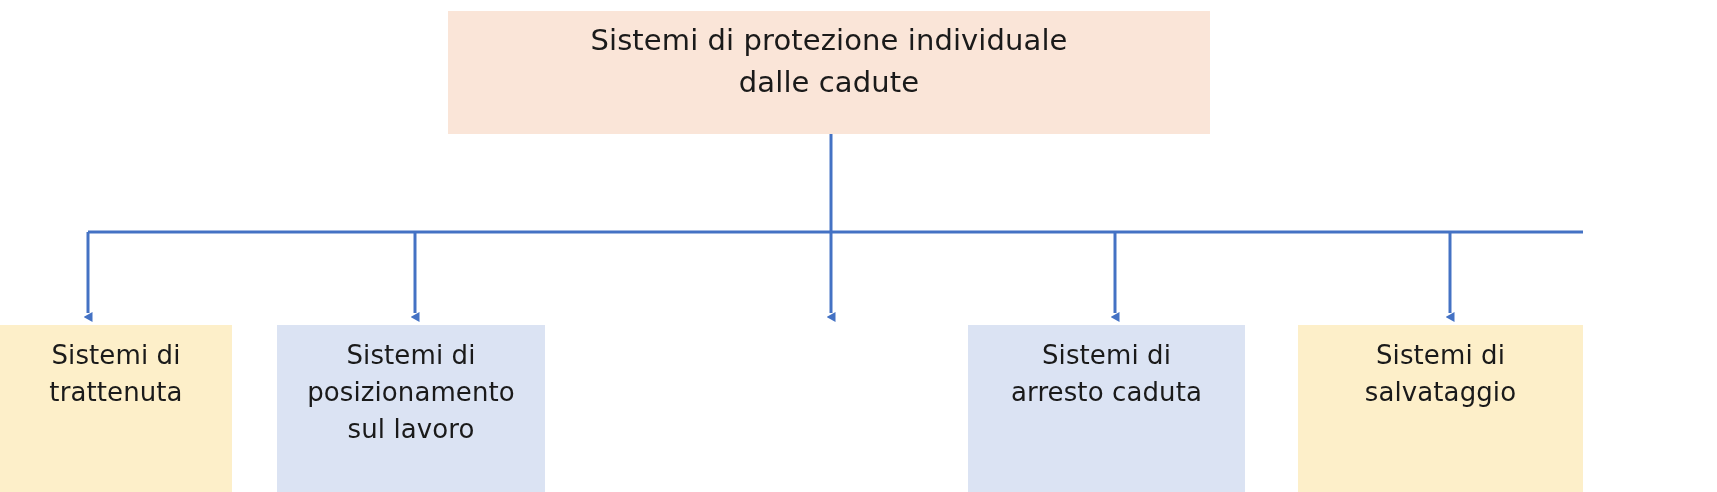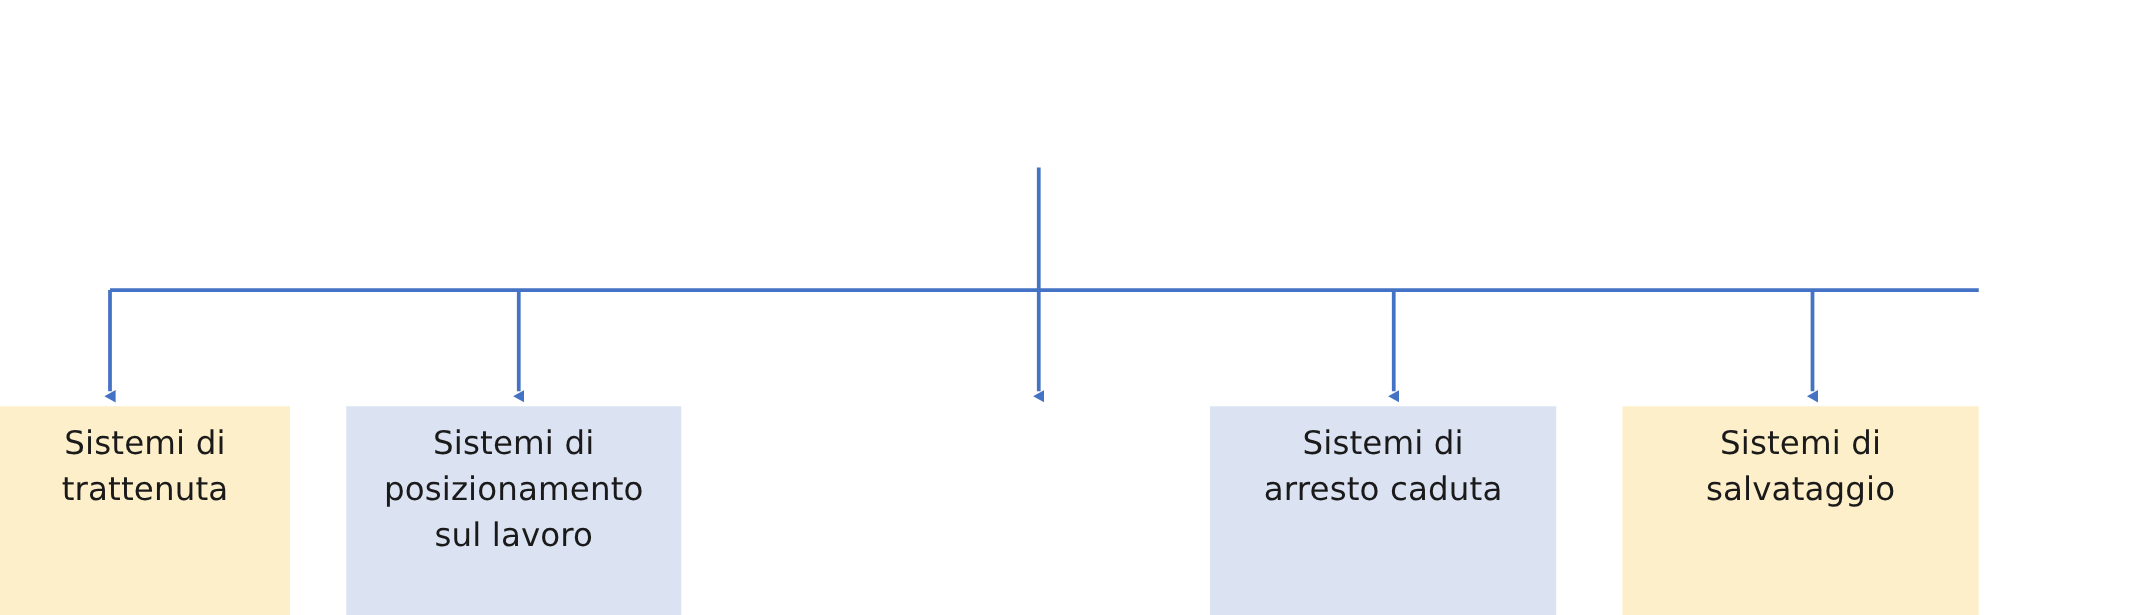--- a/index.html
+++ b/index.html
@@ -80,20 +80,22 @@
 
     <line x1="88" y1="232" x2="1583" y2="232" stroke="#4472C4" stroke-width="3"></line>
 
     <line x1="88" y1="232" x2="88" y2="313" stroke="#4472C4" stroke-width="3" marker-end="url(#arrowhead)"></line>
     <line x1="415" y1="232" x2="415" y2="313" stroke="#4472C4" stroke-width="3" marker-end="url(#arrowhead)"></line>
     <line x1="831" y1="232" x2="831" y2="313" stroke="#4472C4" stroke-width="3" marker-end="url(#arrowhead)"></line>
     <line x1="1115" y1="232" x2="1115" y2="313" stroke="#4472C4" stroke-width="3" marker-end="url(#arrowhead)"></line>
     <line x1="1450" y1="232" x2="1450" y2="313" stroke="#4472C4" stroke-width="3" marker-end="url(#arrowhead)"></line>
   </svg>
 
+  <div class="node node-root">Sistemi di protezione individuale
+dalle cadute</div>
 
   <div class="node node-leaf leaf-0 leaf-cream">Sistemi di
 trattenuta</div>
 
   <div class="node node-leaf leaf-1 leaf-blue">Sistemi di
 posizionamento
 sul lavoro</div>
 
 
   <div class="node node-leaf leaf-3 leaf-blue">Sistemi di

